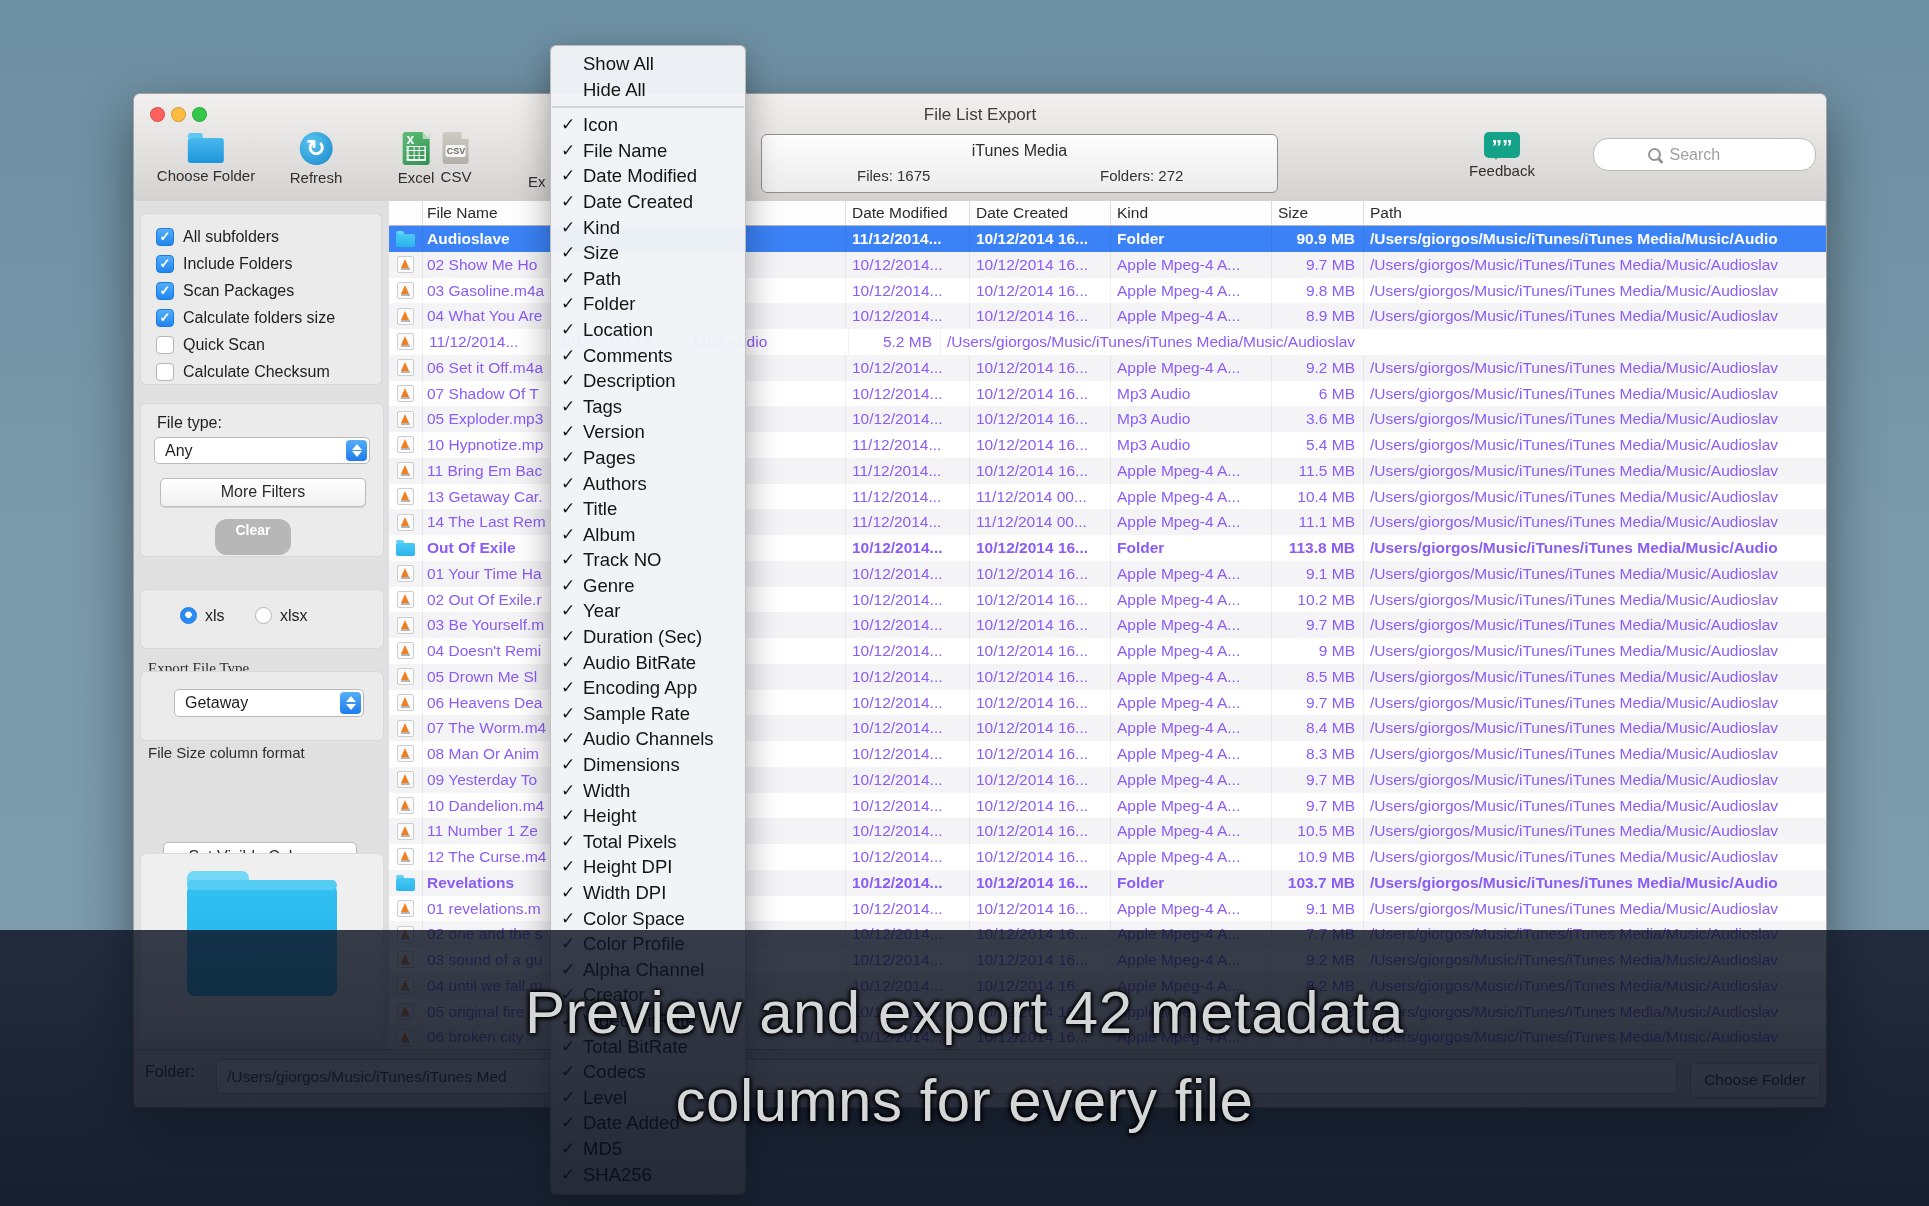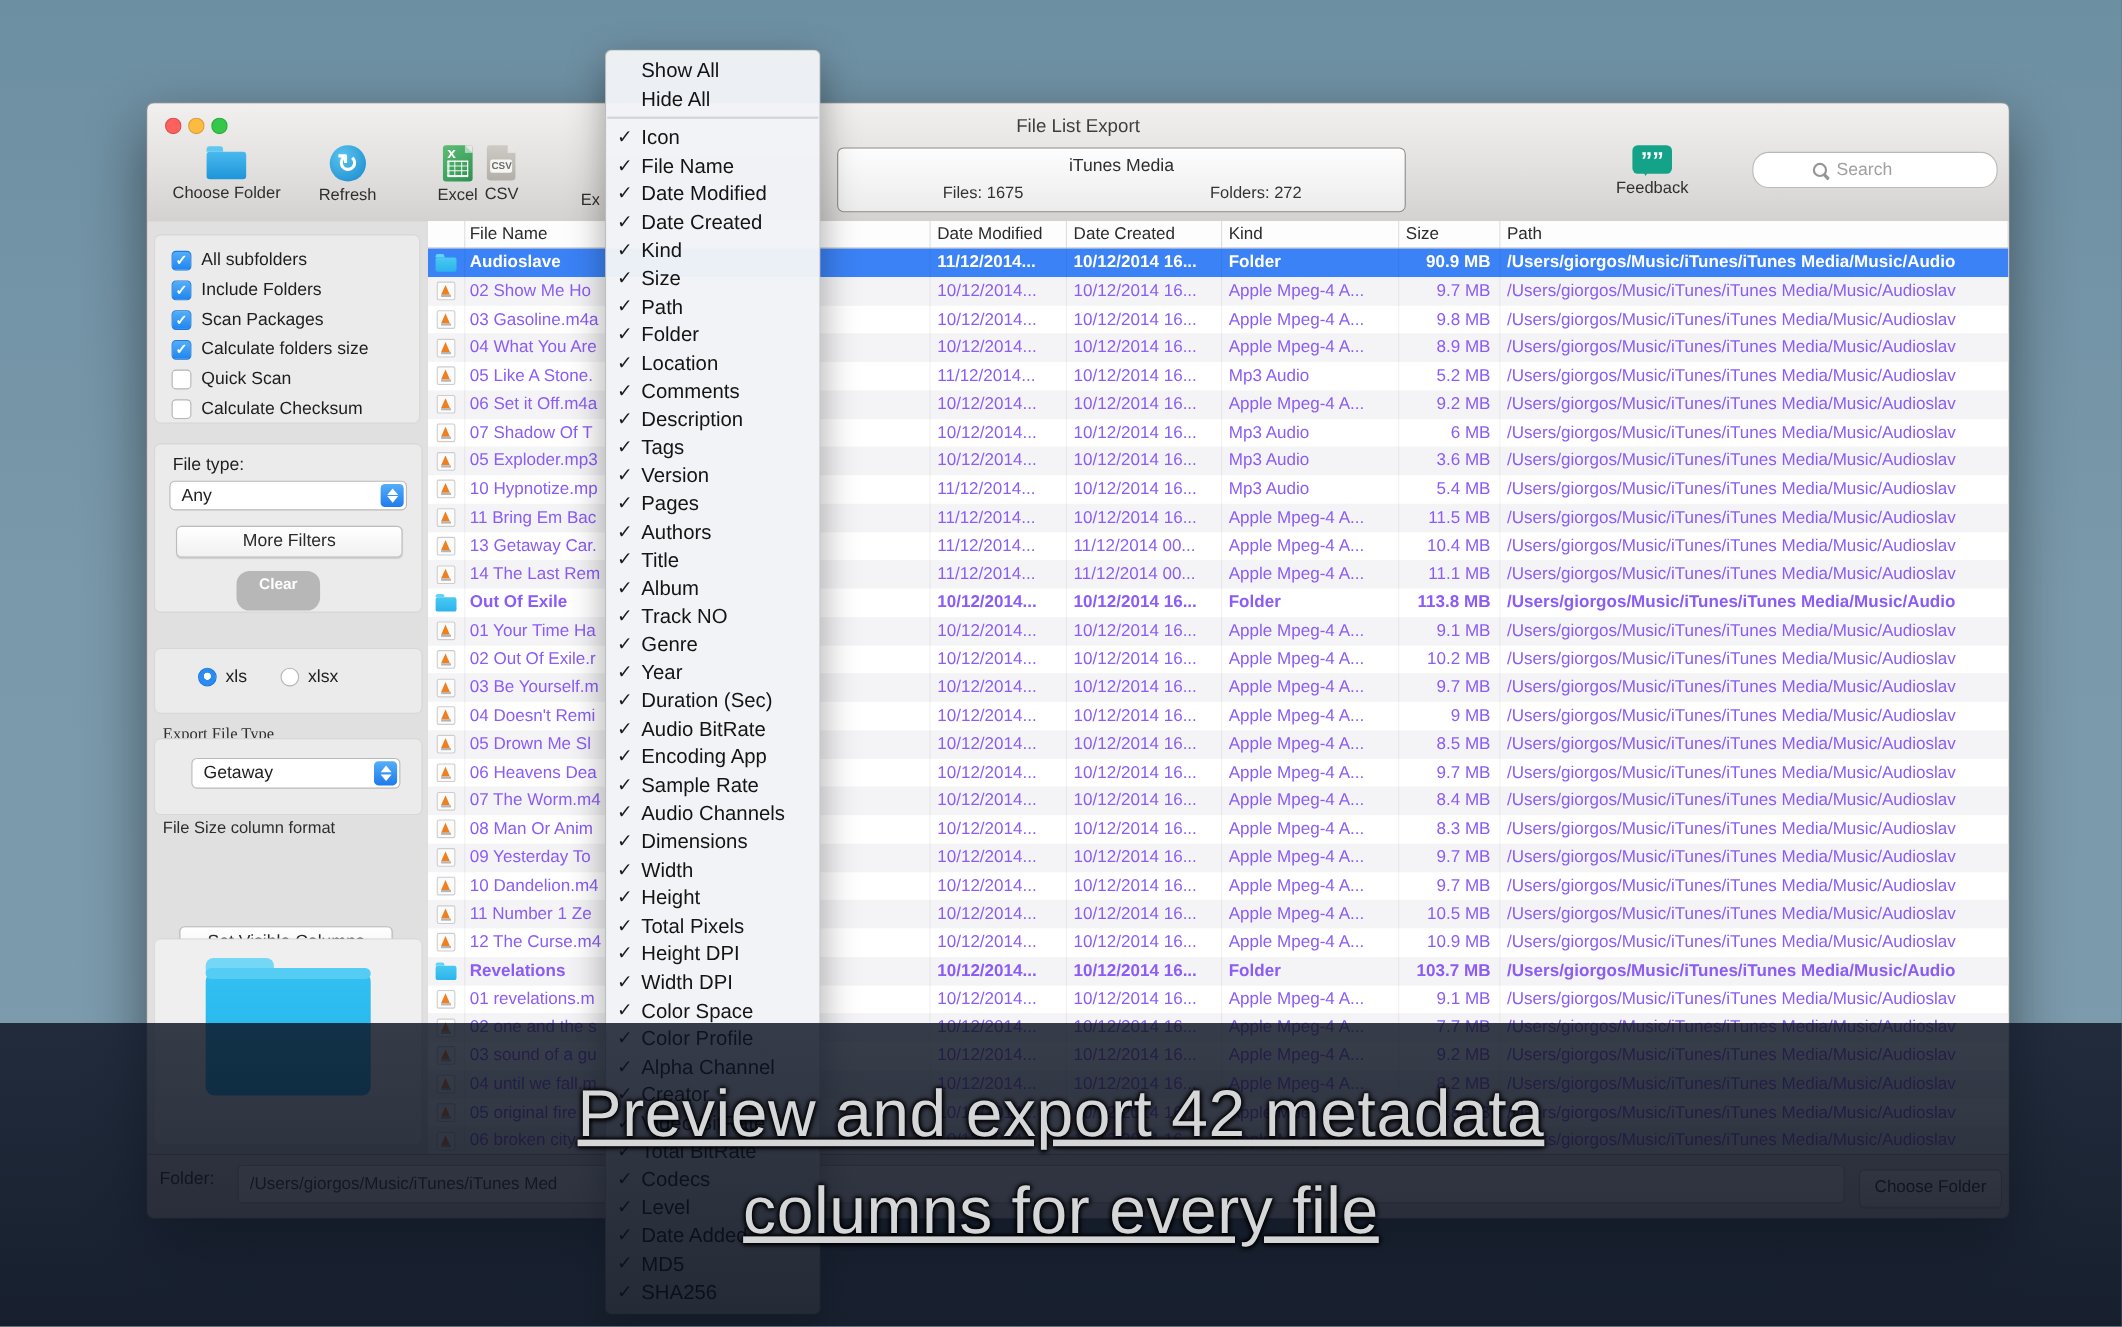--- a/index.html
+++ b/index.html
@@ -156,21 +156,21 @@
   .menu-sep{height:2px;background:#d2d4d7;margin:4px 1px;}
   .menu-item{height:25.6px;line-height:25.6px;display:flex;align-items:center;
         padding-left:10px;font-size:18.5px;color:#141414;white-space:nowrap;}
   .mi-check{width:22px;font-size:17px;color:#1a1a1a;}
   
   .dark-overlay{position:absolute;left:0;top:930px;width:100%;height:276px;z-index:50;
         background:linear-gradient(rgba(13,19,35,.82),rgba(9,14,28,.88));}
   .caption-line{position:absolute;left:0;width:100%;text-align:center;z-index:55;
         font-size:60px;color:#d5d6d8;letter-spacing:.5px;
         text-shadow:0 2px 4px rgba(0,0,0,.9),0 -2px 3px rgba(0,0,0,.6),
-                    2px 0 4px rgba(0,0,0,.7),-2px 0 4px rgba(0,0,0,.7);text-decoration:underline;}
+                    2px 0 4px rgba(0,0,0,.7),-2px 0 4px rgba(0,0,0,.7);}
   .cap1{top:978px;}
   .cap2{top:1066px;}
 </style>
 </head>
 <body>
 
 <div class="stage">
 
   <div class="window">
     <div class="chrome">
@@ -334,21 +334,20 @@
             <div class="cell c-mod">10/12/2014...</div>
             <div class="cell c-cre">10/12/2014 16...</div>
             <div class="cell c-kind">Apple Mpeg-4 A...</div>
             <div class="cell c-size">8.9 MB</div>
             <div class="cell c-path">/Users/giorgos/Music/iTunes/iTunes Media/Music/Audioslav</div>
           </div>
           <div class="trow">
             <div class="cell c-icon">
               <span class="audio-ic"></span>
             </div>
-            <div class="cell c-name">05 Like A Stone.</div>
             <div class="cell c-mod">11/12/2014...</div>
             <div class="cell c-cre">10/12/2014 16...</div>
             <div class="cell c-kind">Mp3 Audio</div>
             <div class="cell c-size">5.2 MB</div>
             <div class="cell c-path">/Users/giorgos/Music/iTunes/iTunes Media/Music/Audioslav</div>
           </div>
           <div class="trow">
             <div class="cell c-icon">
               <span class="audio-ic"></span>
             </div>

